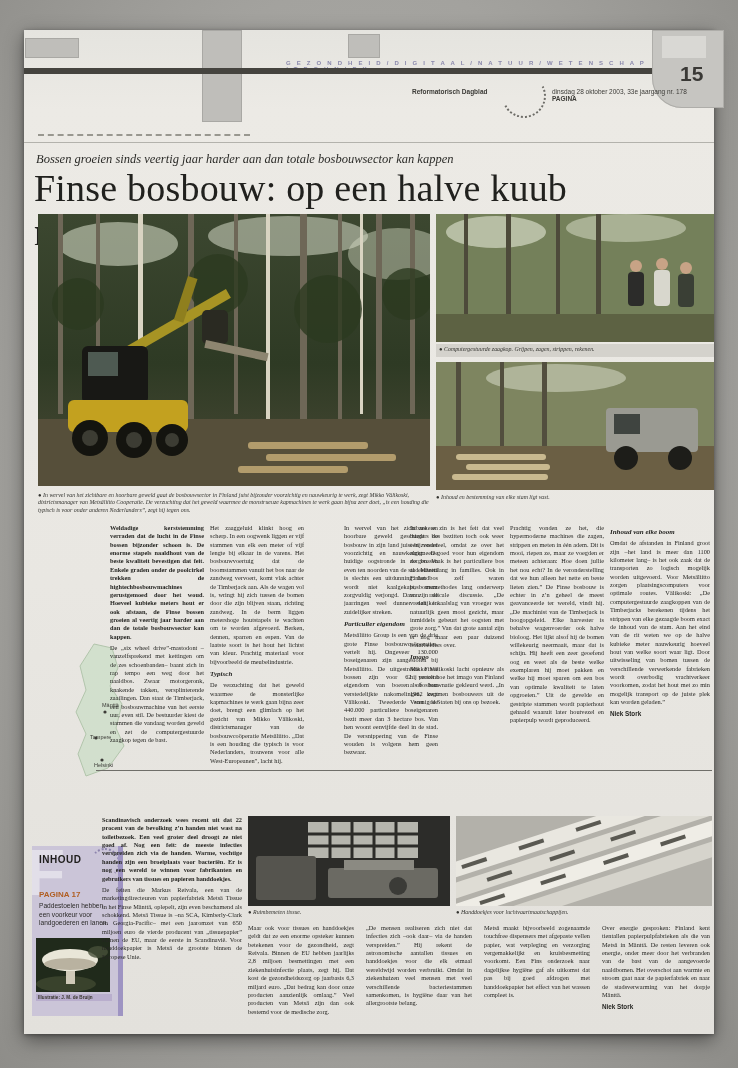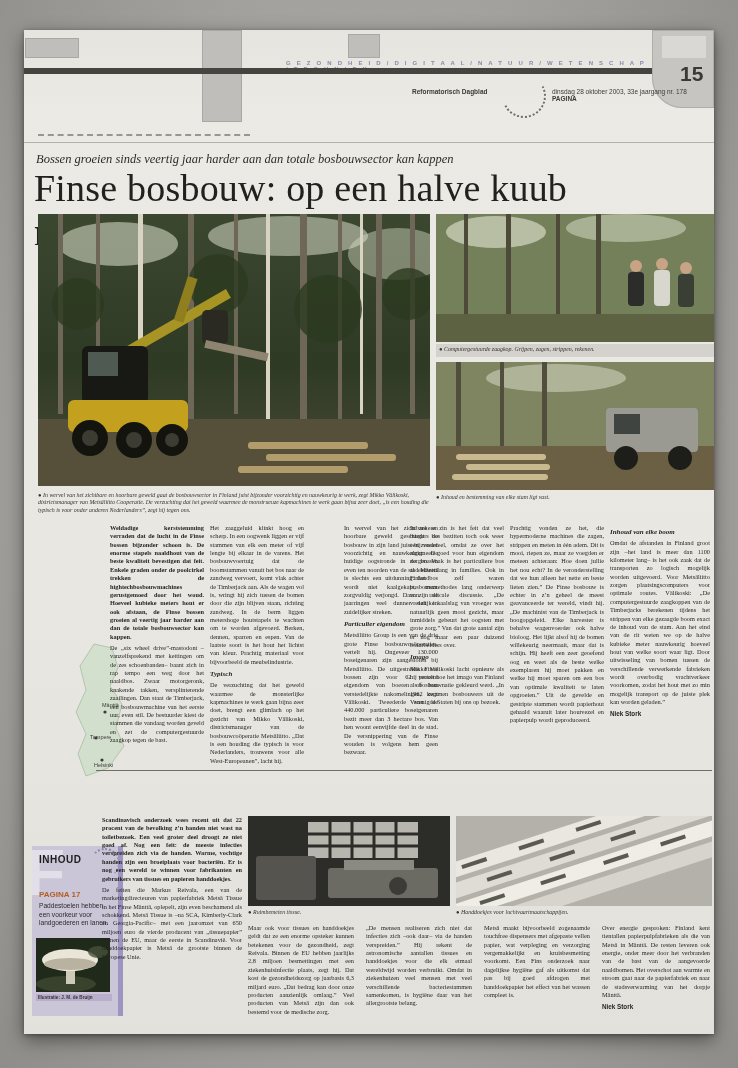--- a/index.html
+++ b/index.html
@@ -56,21 +56,21 @@
 <div id="paper">
 
   <div class="abs graytab" style="left:1px;top:8px;width:52px;height:18px;"></div>
   <div class="abs graytab" style="left:178px;top:0px;width:38px;height:90px;"></div>
   <div class="abs graytab" style="left:324px;top:4px;width:30px;height:22px;"></div>
 
   <div class="abs topics" style="left:262px;top:30px;width:360px;">G E Z O N D H E I D / D I G I T A A L / N A T U U R / W E T E N S C H A P / T E C H N I E K</div>
   <div class="abs darkbar" style="left:0px;top:38px;width:628px;height:6px;"></div>
   <div class="abs" style="left:628px;top:40px;width:62px;height:2px;background:#7a7974;"></div>
 
-  <div class="abs" style="left:628px;top:0;width:62px;height:78px;background:#c6c5c1;border-radius:0 0 0 30px;box-shadow:inset 0 0 0 1px #aeada9;">
+  <div class="abs" style="left:628px;top:0;width:72px;height:78px;background:#c6c5c1;border-radius:0 0 0 30px;box-shadow:inset 0 0 0 1px #aeada9;">
     <div class="abs" style="left:10px;top:6px;width:44px;height:22px;background:#d9d8d4;"></div>
     <div class="abs pagenum" style="left:28px;top:32px;">15</div>
   </div>
 
 
   <div class="abs masthead" style="left:388px;top:58px;">Reformatorisch Dagblad</div>
   <div class="abs arc" style="left:478px;top:44px;"></div>
   <div class="abs dateline" style="left:528px;top:58px;width:160px;">
     <span>dinsdag 28 oktober 2003, 33e jaargang nr. 178</span>
     <b>PAGINA</b>

